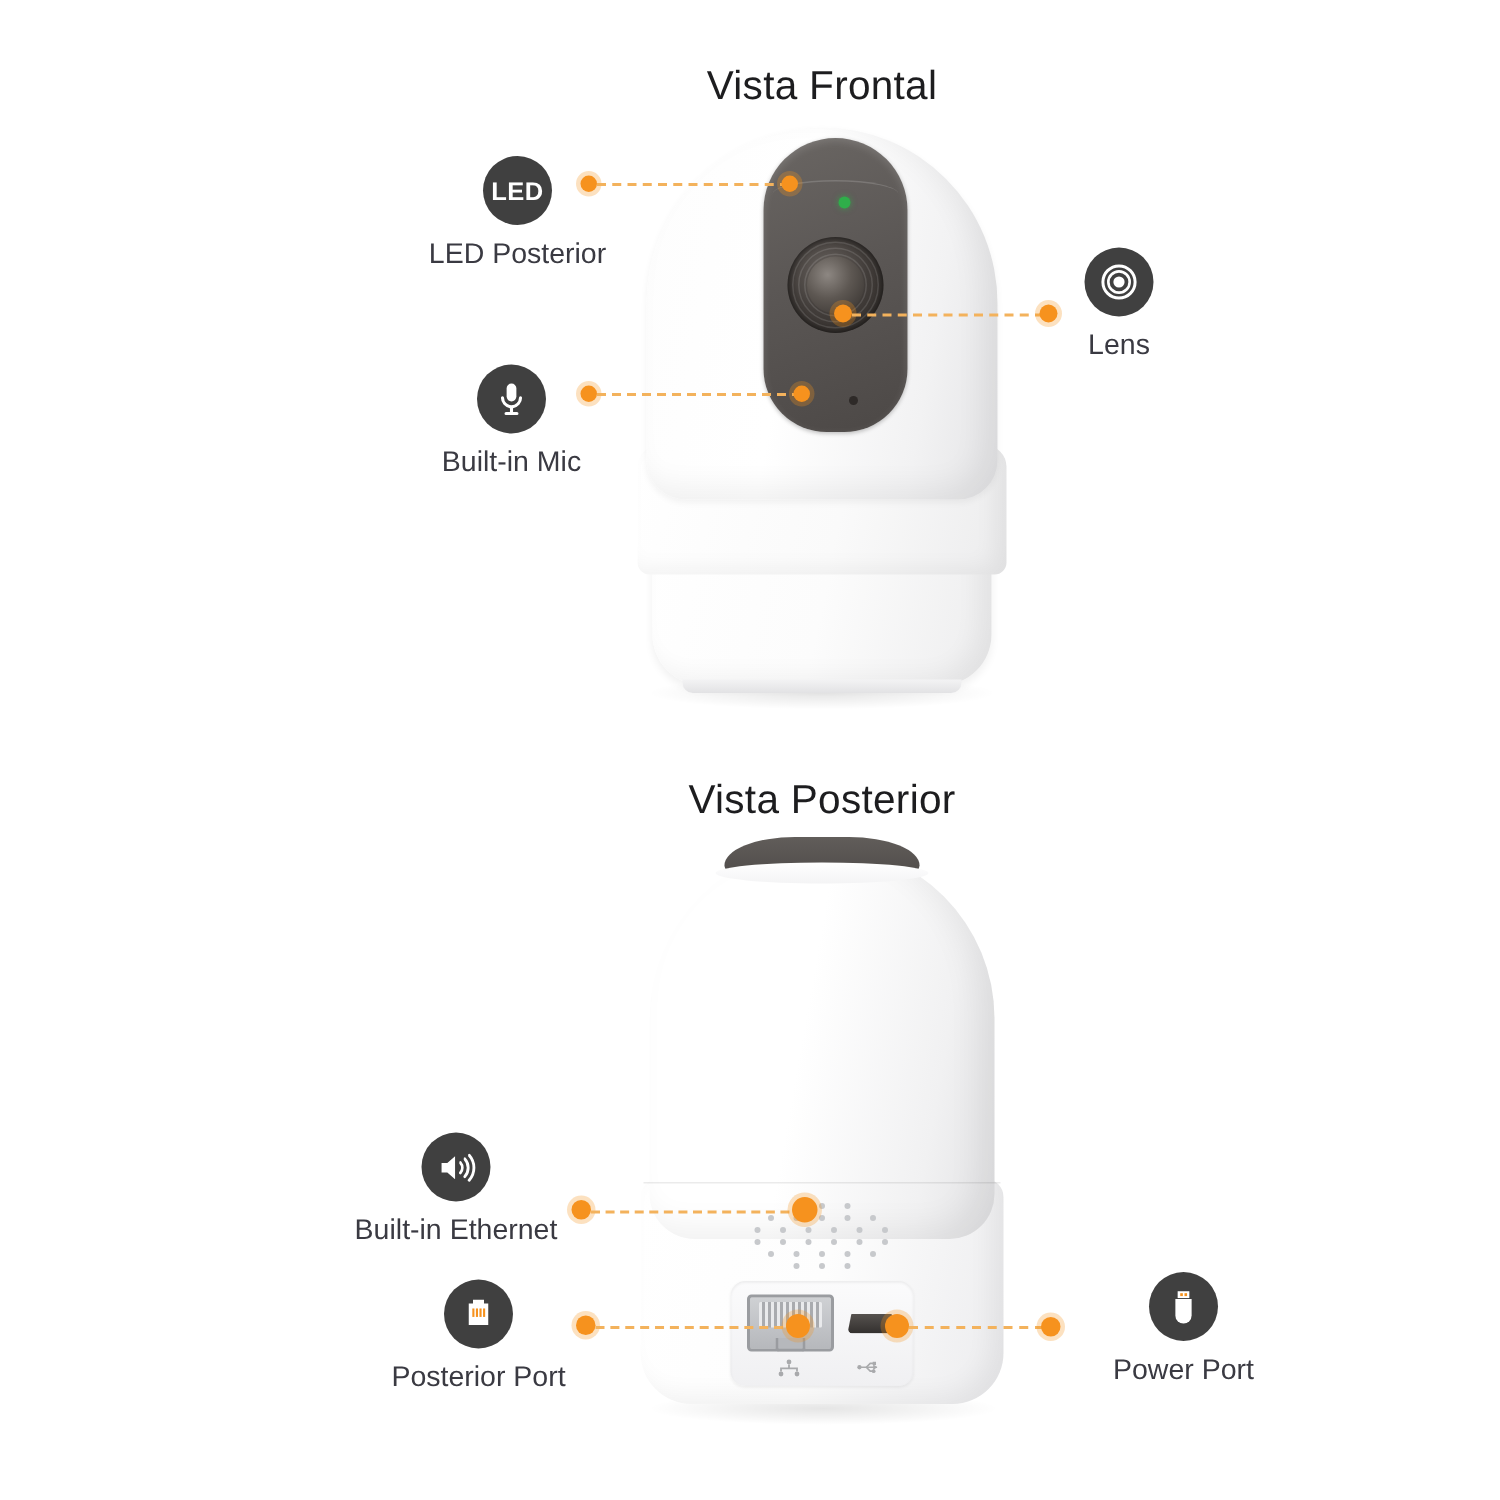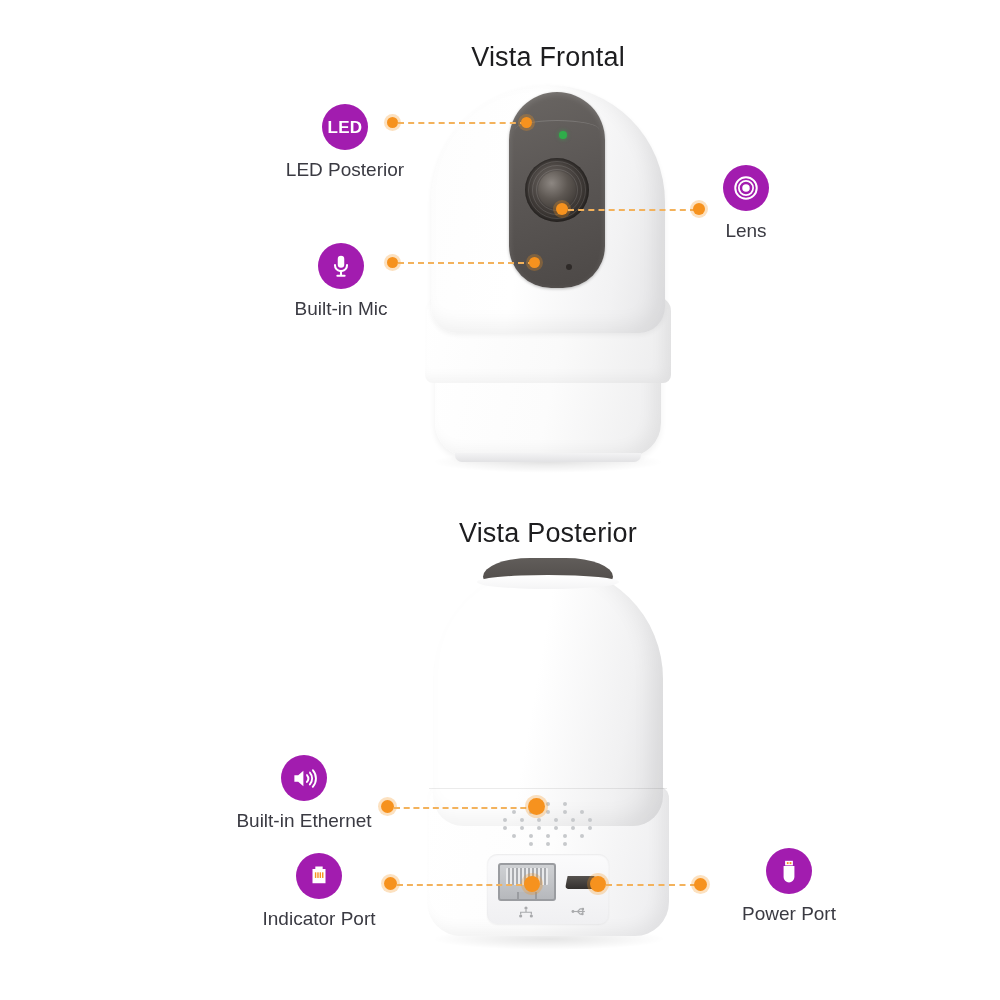--- a/index.html
+++ b/index.html
@@ -15,21 +15,21 @@
     position: absolute; width: 100%; text-align: center;
     font-size: 27px; color: #1d1d1f; font-weight: 400; letter-spacing: .2px;
   }
   #title-front { top: 42px; }
   #title-rear  { top: 518px; }
 
   
   .callout { position: absolute; text-align: center; width: 200px; }
   .badge {
     width: 46px; height: 46px; border-radius: 50%;
-    background: #a21caf; margin: 0 auto;
+    background: #404040; margin: 0 auto;
     display: flex; align-items: center; justify-content: center;
     box-shadow: 0 0 0 rgba(0,0,0,0);
   }
   .badge svg { display: block; }
   .badge .led-text {
     color: #fff; font-size: 17px; font-weight: 700; letter-spacing: .3px;
     font-family: "Liberation Sans", sans-serif; line-height: 1;
   }
   .callout-label {
     margin-top: 9px; font-size: 19px; color: #3a3a42; white-space: nowrap;
@@ -341,21 +341,21 @@
       <svg width="26" height="26" viewBox="0 0 24 24" fill="#fff" aria-hidden="true">
         <path d="M8.6 3.2h6.8v2.4h2.6v13.2H6V5.6h2.6z"></path>
         <g fill="#f6921e">
           <rect x="8.2" y="8.6" width="1.3" height="5.2"></rect>
           <rect x="10.4" y="8.6" width="1.3" height="5.2"></rect>
           <rect x="12.6" y="8.6" width="1.3" height="5.2"></rect>
           <rect x="14.8" y="8.6" width="1.3" height="5.2"></rect>
         </g>
       </svg>
     </div>
-    <div class="callout-label">Indicator Port</div>
+    <div class="callout-label">Posterior Port</div>
   </div>
 
   <div class="callout" style="left:641px; top:848px;">
     <div class="badge">
       <svg width="26" height="26" viewBox="0 0 24 24" fill="#fff" aria-hidden="true">
         <path d="M8.4 2.6h7.2v4.2H8.4z"></path>
         <g fill="#f6921e">
           <rect x="10" y="3.8" width="1.6" height="1.8"></rect>
           <rect x="12.6" y="3.8" width="1.6" height="1.8"></rect>
         </g>

